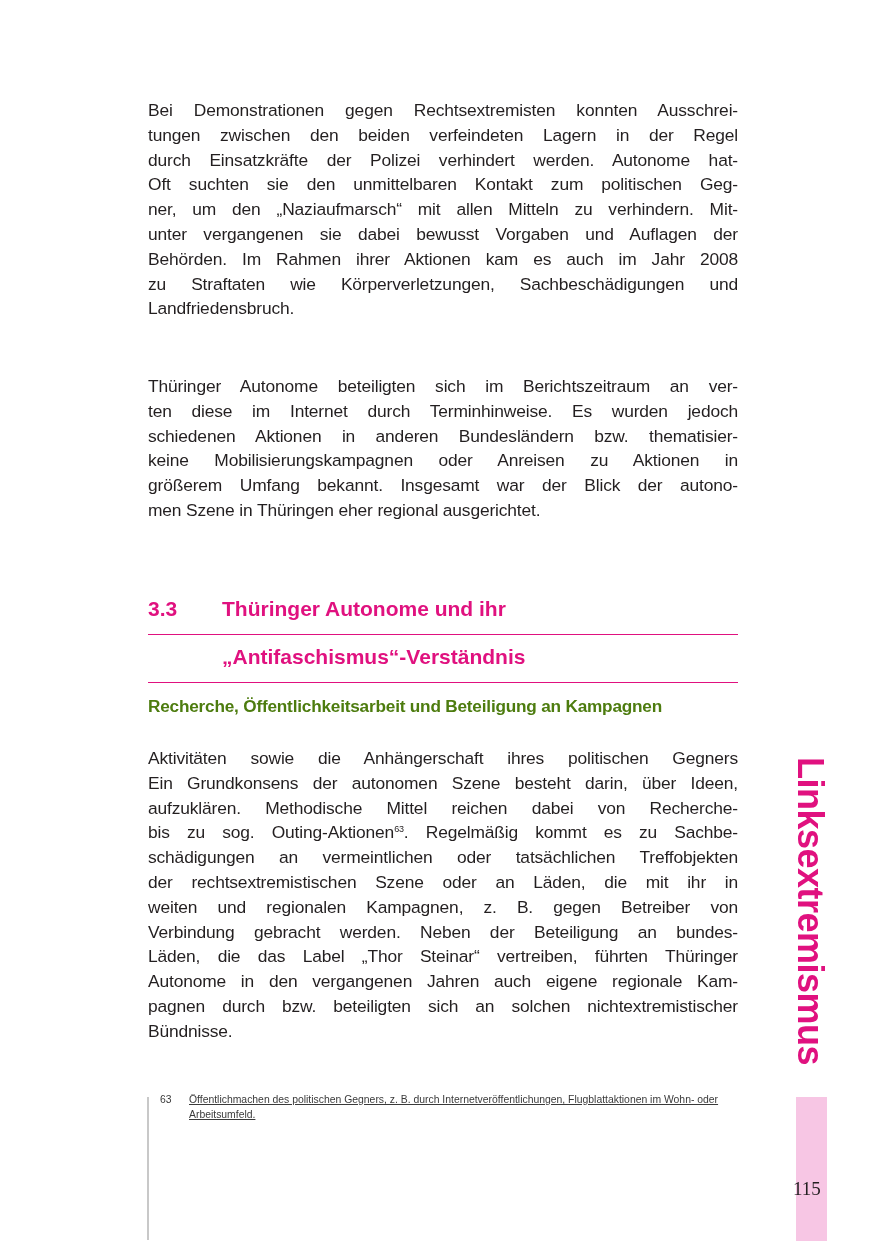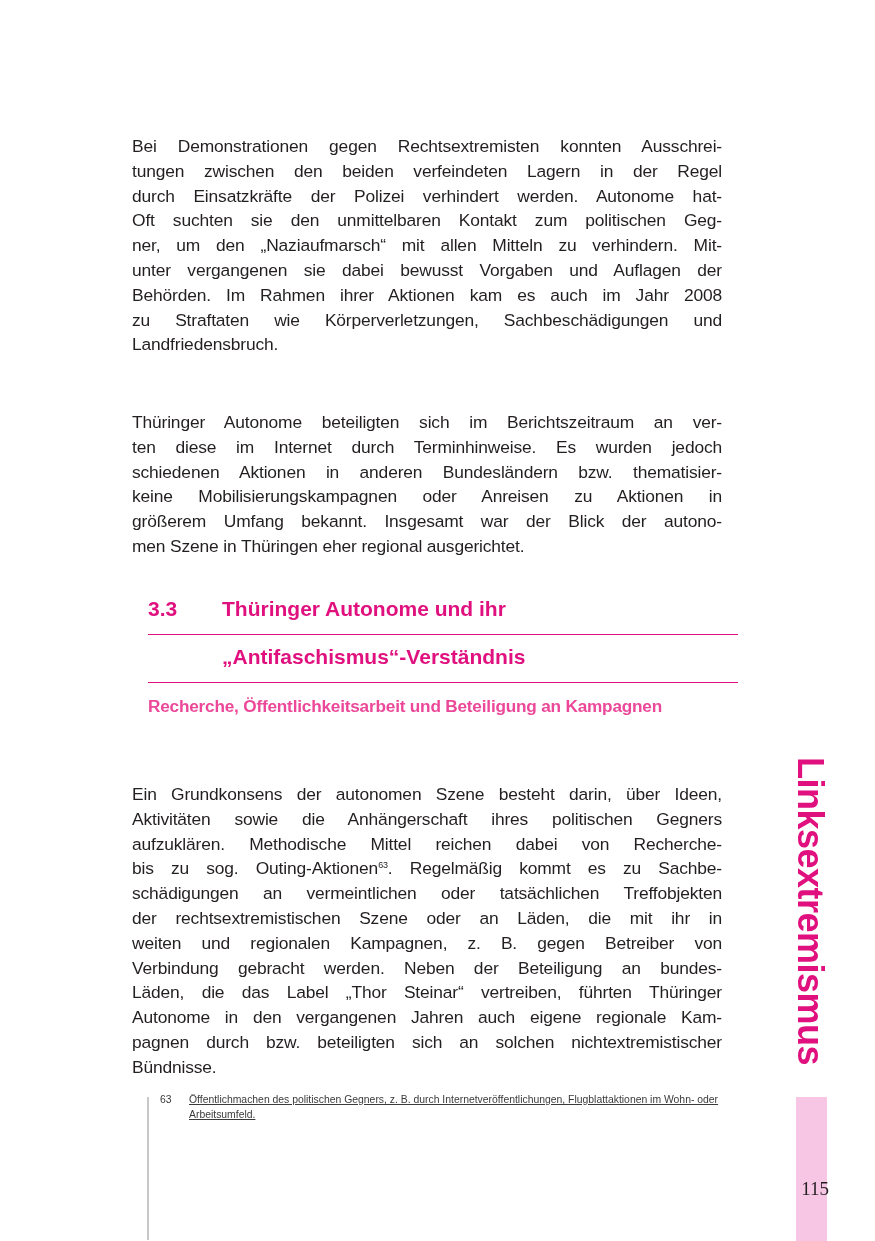--- a/index.html
+++ b/index.html
@@ -2,24 +2,24 @@
 <html><head>
   <meta charset="utf-8">
   <style>
     html, body { margin: 0; padding: 0; }
     body {
       width: 875px; height: 1241px; position: relative; overflow: hidden;
       background: #ffffff; color: #231f20;
       font-family: "Liberation Sans", sans-serif;
     }
     .body-text {
-      position: absolute; left: 132px; width: 590px;
+      position: absolute; left: 148px; width: 590px;
       font-size: 17.4px; line-height: 24.8px;
       text-align: justify; hyphens: manual;
-      letter-spacing: -0.15px; word-spacing: 0px; margin-top: 36px;
+      letter-spacing: -0.15px; word-spacing: 0px;
     }
     .para-line { display: block; text-align: justify; text-align-last: justify; height: 24.8px; white-space: nowrap; }
     .para-line.last { text-align-last: left; }
     #p1 { top: 98px; }
     #p2 { top: 374px; }
     #p3 { top: 746px; }
     .section-head {
       position: absolute; left: 148px; width: 590px;
       color: #e0117f; font-weight: bold; font-size: 21px;
     }
@@ -28,21 +28,21 @@
     .sec-title1 { position: absolute; left: 74px; white-space: nowrap; }
     .sec-line2 { position: absolute; top: 642px; left: 222px; height: 30px; line-height: 30px; white-space: nowrap; }
     .rule {
       position: absolute; left: 148px; width: 590px; height: 0;
       border-top: 1px solid #e0117f;
     }
     #rule1 { top: 634px; }
     #rule2 { top: 682px; }
     .subhead {
       position: absolute; left: 148px; top: 694px; width: 600px;
-      font-weight: bold; font-size: 17.2px; line-height: 24px; color: #ec4899;
+      font-weight: bold; font-size: 17.2px; line-height: 24px; color: #4d7c0f;
       white-space: nowrap; letter-spacing: -0.2px;
     }
     sup.fn { font-size: 9px; vertical-align: 6px; line-height: 0; }
     .vrule {
       position: absolute; left: 147px; top: 1097px; width: 2px; height: 143px;
       background: #c8c8c8;
     }
     .footnote {
       position: absolute; left: 160px; top: 1093px; width: 590px;
       font-size: 10.4px; line-height: 14.5px; color: #3a3a3a;
@@ -56,21 +56,21 @@
       position: absolute; left: 50%; top: 50%;
       transform: translate(-50%, -50%) rotate(90deg);
       color: #e0117f; font-weight: bold; font-size: 36px; letter-spacing: -0.5px;
       white-space: nowrap;
     }
     .page-tab {
       position: absolute; left: 796px; top: 1097px; width: 31px; height: 144px;
       background: #f7c6e4;
     }
     .page-number {
-      position: absolute; left: 793px; top: 1178px; width: 36px; text-align: right;
+      position: absolute; left: 793px; top: 1178px; width: 36px; text-align: left;
       font-family: "Liberation Serif", serif; font-size: 19px; color: #231f20;
     }
   </style>
 </head>
 <body>
 
 <div class="body-text" id="p1">
   <span class="para-line">Bei Demonstrationen gegen Rechtsextremisten konnten Ausschrei-</span>
   <span class="para-line">tungen zwischen den beiden verfeindeten Lagern in der Regel</span>
   <span class="para-line">durch Einsatzkräfte der Polizei verhindert werden. Autonome hat-</span>
@@ -99,22 +99,22 @@
 </div>
 <div class="rule" id="rule1"></div>
 <div class="section-head" style="left:0;width:875px;">
   <div class="sec-line2">„Antifaschismus“-Verständnis</div>
 </div>
 <div class="rule" id="rule2"></div>
 
 <div class="subhead">Recherche, Öffentlichkeitsarbeit und Beteiligung an Kampagnen</div>
 
 <div class="body-text" id="p3">
+  <span class="para-line">Aktivitäten sowie die Anhängerschaft ihres politischen Gegners</span>
   <span class="para-line">Ein Grundkonsens der autonomen Szene besteht darin, über Ideen,</span>
-  <span class="para-line">Aktivitäten sowie die Anhängerschaft ihres politischen Gegners</span>
   <span class="para-line">aufzuklären. Methodische Mittel reichen dabei von Recherche-</span>
   <span class="para-line"><span>bis zu sog. Outing-Aktionen</span><sup class="fn">63</sup><span>. Regelmäßig kommt es zu Sachbe-</span></span>
   <span class="para-line">schädigungen an vermeintlichen oder tatsächlichen Treffobjekten</span>
   <span class="para-line">der rechtsextremistischen Szene oder an Läden, die mit ihr in</span>
   <span class="para-line">weiten und regionalen Kampagnen, z. B. gegen Betreiber von</span>
   <span class="para-line">Verbindung gebracht werden. Neben der Beteiligung an bundes-</span>
   <span class="para-line">Läden, die das Label „Thor Steinar“ vertreiben, führten Thüringer</span>
   <span class="para-line">Autonome in den vergangenen Jahren auch eigene regionale Kam-</span>
   <span class="para-line">pagnen durch bzw. beteiligten sich an solchen nichtextremistischer</span>
   <span class="para-line last">Bündnisse.</span>

